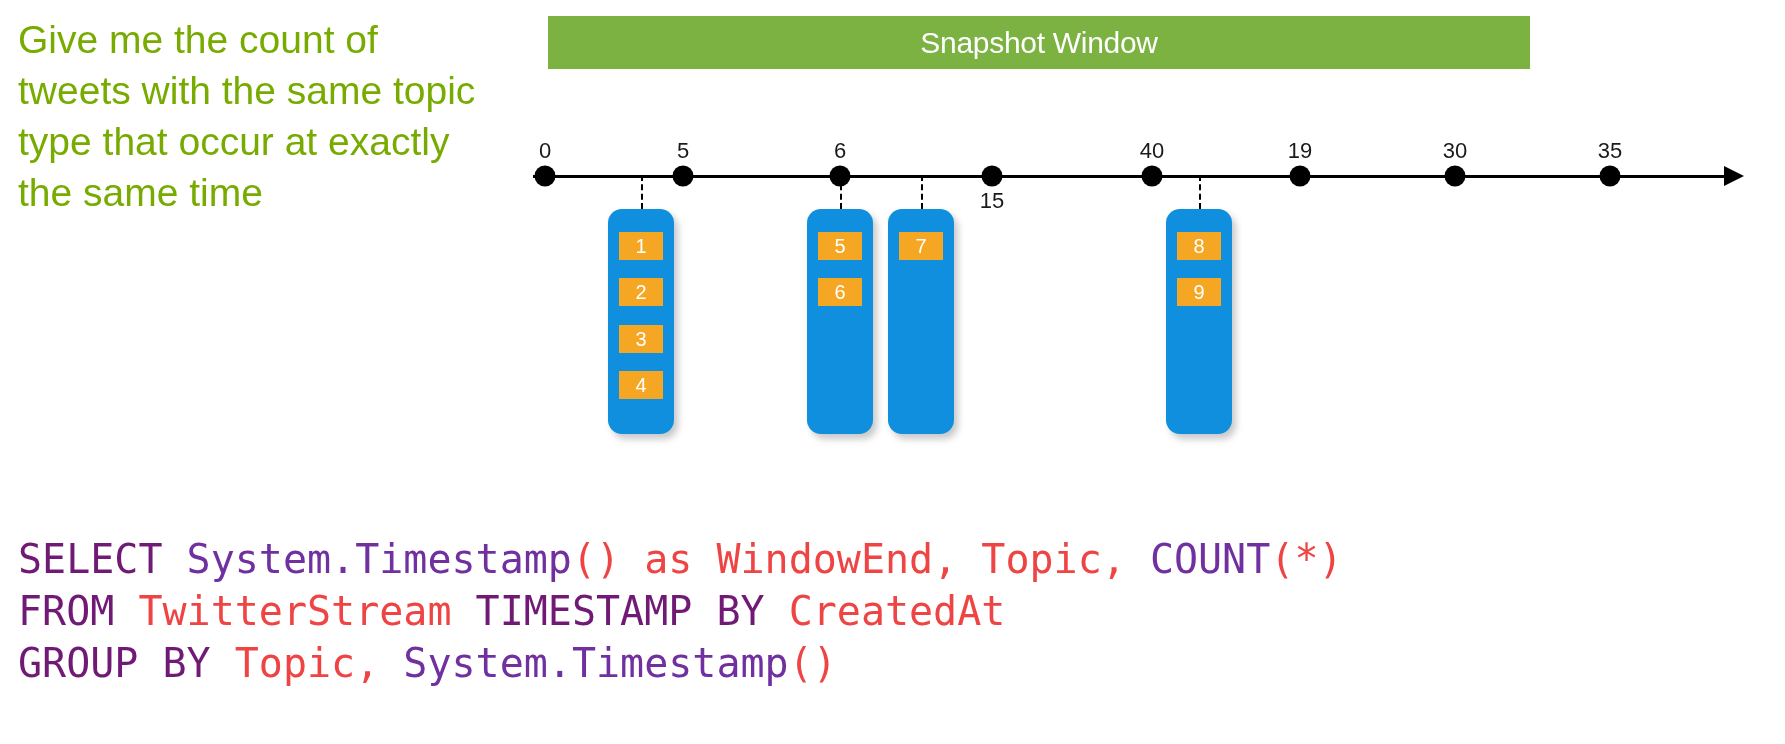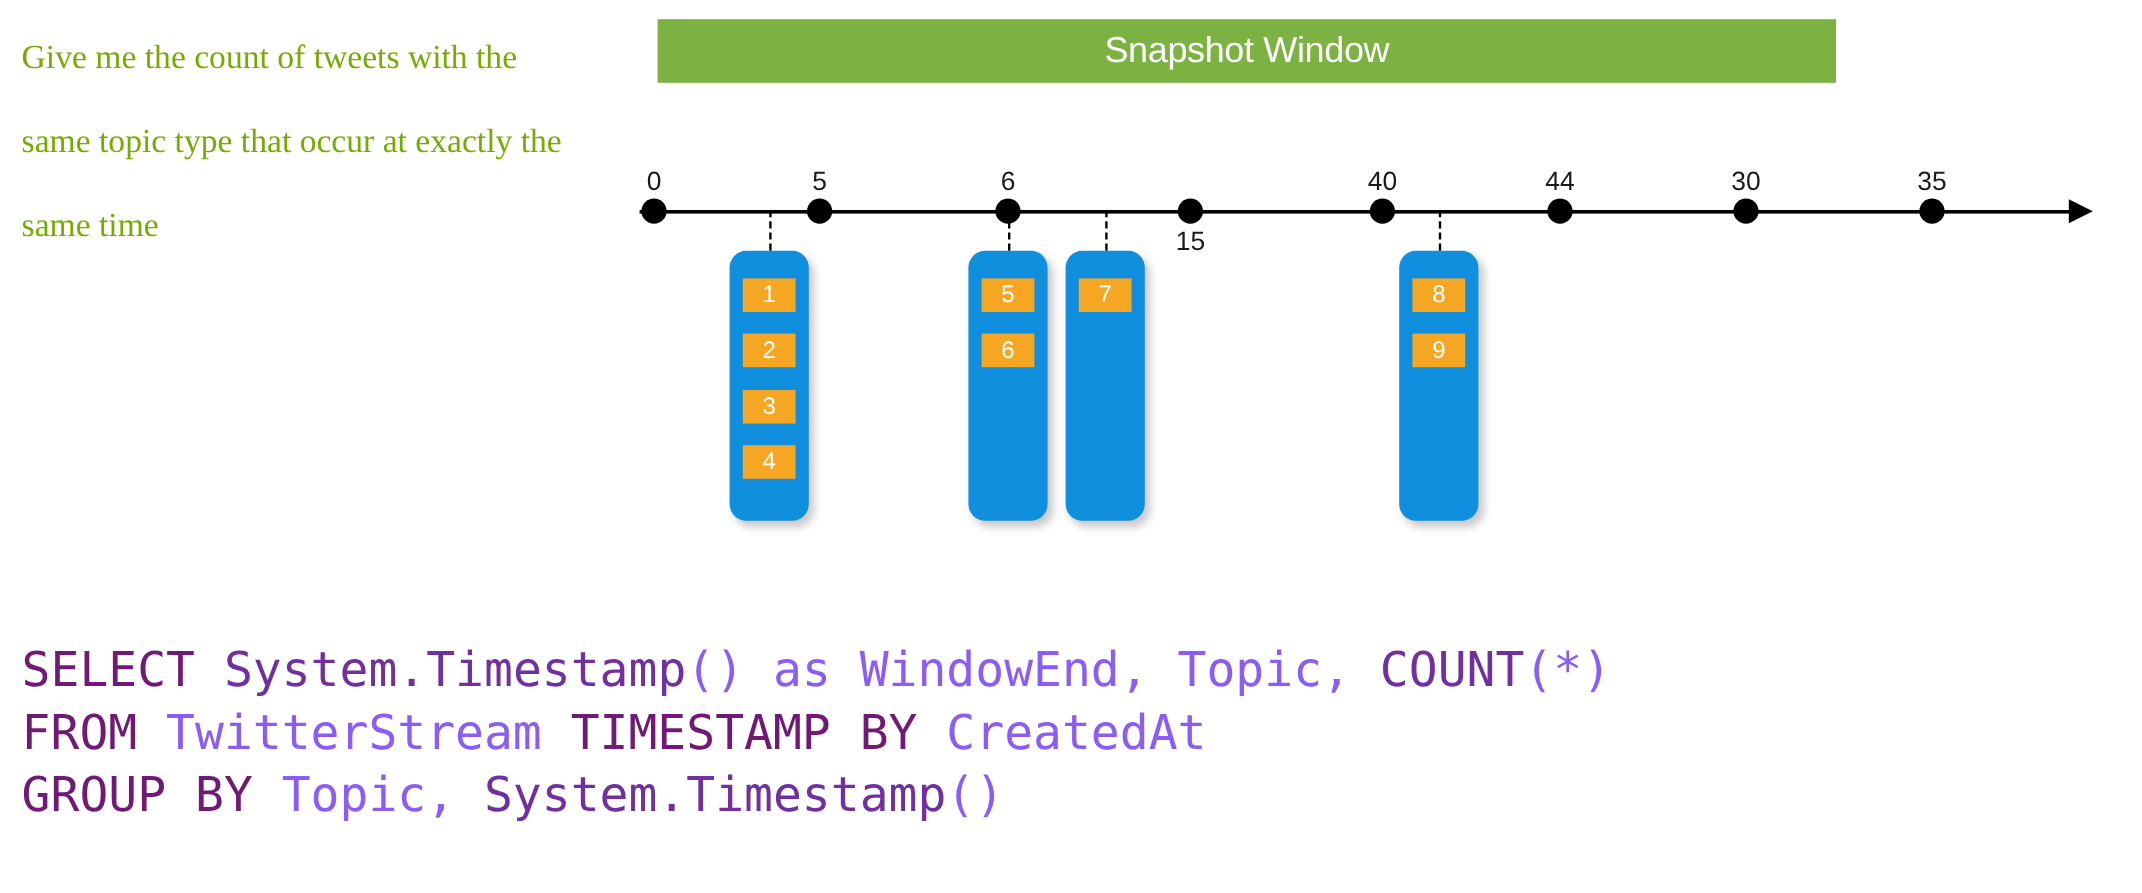--- a/index.html
+++ b/index.html
@@ -15,23 +15,23 @@
     font-family: "Liberation Sans", sans-serif;
   }
 
   
   #prompt-text {
     position: absolute;
     left: 18px;
     top: 14px;
     width: 470px;
     color: #77AB00;
-    font-size: 28px;
-    line-height: 70px;
-    font-family: Liberation Serif, serif;
+    font-size: 39px;
+    line-height: 51px;
+    font-family: Liberation Sans, sans-serif;
     white-space: pre-wrap;
   }
 
   
   #snapshot-window {
     position: absolute;
     left: 548px;
     top: 16px;
     width: 982px;
     height: 53px;
@@ -131,21 +131,21 @@
     position: absolute;
     left: 18px;
     top: 533px;
     font-family: "DejaVu Sans Mono", monospace;
     font-size: 40px;
     line-height: 52px;
     white-space: pre;
   }
   .kw   { color: #701a75; }
   .fn   { color: #7030A0; text-align: right; }
-  .plain{ color: #8b5cf6; }
+  .plain{ color: #ef4444; }
 </style>
 </head>
 <body>
 
 <div id="prompt-text">Give me the count of tweets with the same topic type that occur at exactly the same time</div>
 
 <div id="snapshot-window">
   <span id="snapshot-window-label">Snapshot Window</span>
 </div>
 
@@ -156,21 +156,21 @@
       <div class="tick-label" style="left: 545px; top: 38px;">0</div>
       <div class="axis-dot" style="left: 545px; top: 76px;"></div>
       <div class="tick-label" style="left: 683px; top: 38px;">5</div>
       <div class="axis-dot" style="left: 683px; top: 76px;"></div>
       <div class="tick-label" style="left: 840px; top: 38px;">6</div>
       <div class="axis-dot" style="left: 840px; top: 76px;"></div>
       <div class="tick-label" style="left: 992px; top: 48px; margin-top: 40px;">15</div>
       <div class="axis-dot" style="left: 992px; top: 76px;"></div>
       <div class="tick-label" style="left: 1152px; top: 38px;">40</div>
       <div class="axis-dot" style="left: 1152px; top: 76px;"></div>
-      <div class="tick-label" style="left: 1300px; top: 38px;">44</div>
+      <div class="tick-label" style="left: 1300px; top: 38px;">19</div>
       <div class="axis-dot" style="left: 1300px; top: 76px;"></div>
       <div class="tick-label" style="left: 1455px; top: 38px;">30</div>
       <div class="axis-dot" style="left: 1455px; top: 76px;"></div>
       <div class="tick-label" style="left: 1610px; top: 38px;">35</div>
       <div class="axis-dot" style="left: 1610px; top: 76px;"></div>
     </div>
 </div>
 
 <div id="connector-container">
     <div class="dashed-connector" style="left: 641px; height: 34px;"></div>

